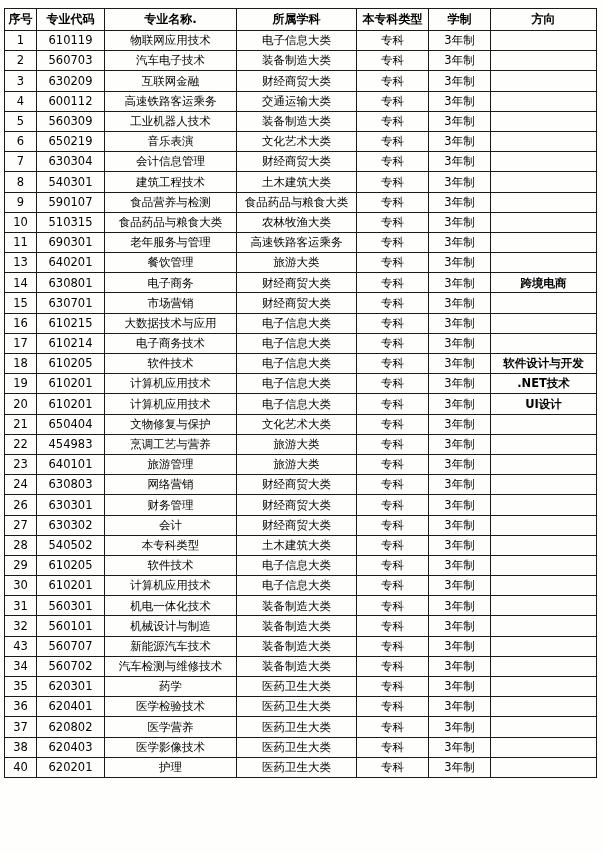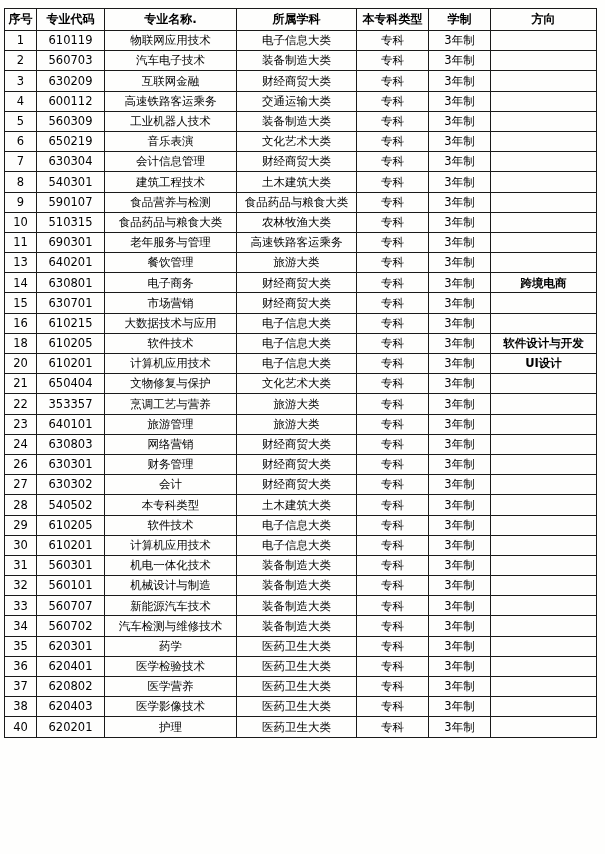--- a/index.html
+++ b/index.html
@@ -211,27 +211,45 @@
         <tr>
           <td class="cell-index">16</td>
           <td class="cell-code">610215</td>
           <td class="cell-name">大数据技术与应用</td>
           <td class="cell-disc">电子信息大类</td>
           <td class="cell-type">专科</td>
           <td class="cell-length">3年制</td>
           <td class="cell-dir"></td>
         </tr>
         <tr>
+          <td class="cell-index">17</td>
+          <td class="cell-code">610214</td>
+          <td class="cell-name">电子商务技术</td>
+          <td class="cell-disc">电子信息大类</td>
+          <td class="cell-type">专科</td>
+          <td class="cell-length">3年制</td>
+          <td class="cell-dir"></td>
+        </tr>
+        <tr>
           <td class="cell-index">18</td>
           <td class="cell-code">610205</td>
           <td class="cell-name">软件技术</td>
           <td class="cell-disc">电子信息大类</td>
           <td class="cell-type">专科</td>
           <td class="cell-length">3年制</td>
           <td class="cell-dir">软件设计与开发</td>
+        </tr>
+        <tr>
+          <td class="cell-index">19</td>
+          <td class="cell-code">610201</td>
+          <td class="cell-name">计算机应用技术</td>
+          <td class="cell-disc">电子信息大类</td>
+          <td class="cell-type">专科</td>
+          <td class="cell-length">3年制</td>
+          <td class="cell-dir">.NET技术</td>
         </tr>
         <tr>
           <td class="cell-index">20</td>
           <td class="cell-code">610201</td>
           <td class="cell-name">计算机应用技术</td>
           <td class="cell-disc">电子信息大类</td>
           <td class="cell-type">专科</td>
           <td class="cell-length">3年制</td>
           <td class="cell-dir">UI设计</td>
         </tr>
@@ -239,21 +257,21 @@
           <td class="cell-index">21</td>
           <td class="cell-code">650404</td>
           <td class="cell-name">文物修复与保护</td>
           <td class="cell-disc">文化艺术大类</td>
           <td class="cell-type">专科</td>
           <td class="cell-length">3年制</td>
           <td class="cell-dir"></td>
         </tr>
         <tr>
           <td class="cell-index">22</td>
-          <td class="cell-code">353357</td>
+          <td class="cell-code">454983</td>
           <td class="cell-name">烹调工艺与营养</td>
           <td class="cell-disc">旅游大类</td>
           <td class="cell-type">专科</td>
           <td class="cell-length">3年制</td>
           <td class="cell-dir"></td>
         </tr>
         <tr>
           <td class="cell-index">23</td>
           <td class="cell-code">640101</td>
           <td class="cell-name">旅游管理</td>
@@ -328,21 +346,21 @@
         <tr>
           <td class="cell-index">32</td>
           <td class="cell-code">560101</td>
           <td class="cell-name">机械设计与制造</td>
           <td class="cell-disc">装备制造大类</td>
           <td class="cell-type">专科</td>
           <td class="cell-length">3年制</td>
           <td class="cell-dir"></td>
         </tr>
         <tr>
-          <td class="cell-index">33</td>
+          <td class="cell-index">43</td>
           <td class="cell-code">560707</td>
           <td class="cell-name">新能源汽车技术</td>
           <td class="cell-disc">装备制造大类</td>
           <td class="cell-type">专科</td>
           <td class="cell-length">3年制</td>
           <td class="cell-dir"></td>
         </tr>
         <tr>
           <td class="cell-index">34</td>
           <td class="cell-code">560702</td>

